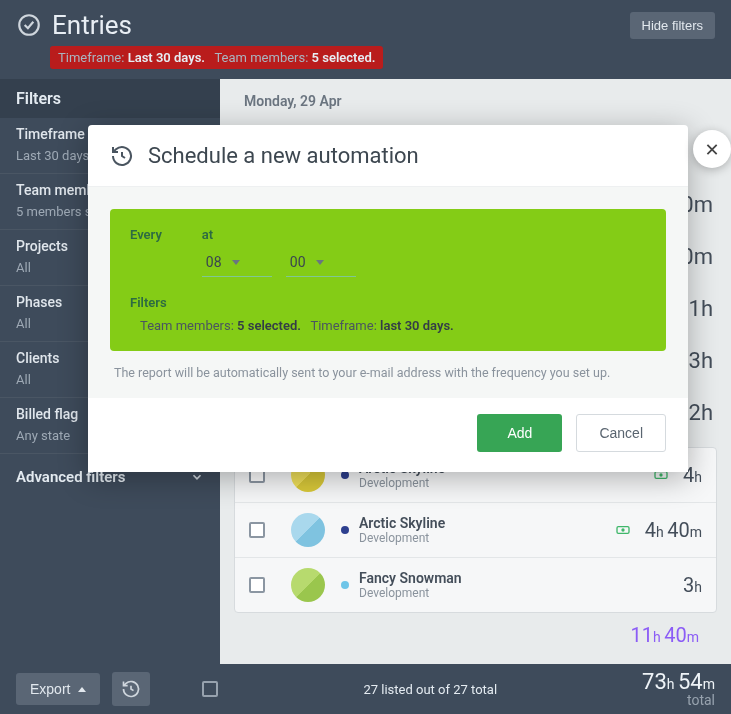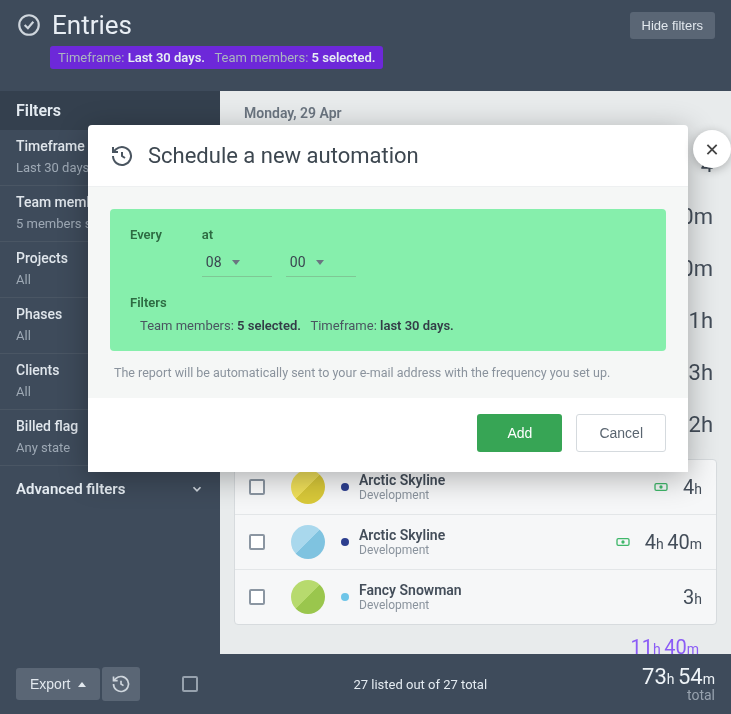--- a/index.html
+++ b/index.html
@@ -4,21 +4,21 @@
 <style>
   * { box-sizing: border-box; margin: 0; padding: 0; }
   body { font-family: -apple-system, "Segoe UI", Roboto, Arial, sans-serif; background: #3e4b5b; color: #cfd6dd; width: 731px; height: 714px; overflow: hidden; position: relative; }
   
   
   .header { background: #3e4b5b; padding: 10px 16px 6px; }
   .header-top { display: flex; align-items: center; justify-content: space-between; }
   .header-left { display: flex; align-items: center; gap: 10px; }
   .header-title { color: #e8eef4; font-size: 26px; font-weight: 400; }
   .hide-filters-btn { background: #5a6675; color: #e2e8ee; border: none; padding: 6px 12px; border-radius: 3px; font-size: 13px; }
-  .filter-summary { margin: 6px 0 16px 34px; font-size: 13px; color: #aab5c0; background:#6d28d9; border-radius:3px; padding:4px 8px; display:inline-block;}
+  .filter-summary { margin: 6px 0 4px 34px; font-size: 13px; color: #aab5c0; background:#b91c1c; border-radius:3px; padding:4px 8px; display:inline-block;}
   .filter-summary b { color: #e6edf3; font-weight:600;}
   
   
   .body-area { display: flex; height: calc(100% - 64px - 50px); }
   
   
   .sidebar { width: 220px; background: #3e4b5b; color: #c8d1da; padding: 0; }
   .filters-hd { background: #34404e; padding: 10px 16px; font-size: 16px; font-weight: 600; color: #e4ebf1; }
   .filter-group { padding: 8px 16px 10px; border-bottom: 1px solid #4a5664; }
   .filter-label { font-size: 14px; color: #e0e6ec; font-weight:500; margin-bottom: 6px; }
@@ -43,36 +43,36 @@
   .entry-proj { font-size:14px; font-weight:600; color:#444e5a; }
   .entry-sub { font-size:12px; color:#8a939d; }
   .money-icon { color:#3fb76a; font-size:16px; margin-right:4px;}
   .entry-time { font-size:20px; color:#444e5a; white-space:nowrap;}
   .entry-time .m { font-size:14px;}
   .day-total { text-align:right; padding:10px 18px 0; font-size:20px; color:#8b5cf6; }
   .side-times { position:absolute; right:18px; top:48px; font-size:22px; color:#444e5a; line-height:52px; text-align:right;}
   .side-times div { height:52px; }
 
   
-  .footer { position:absolute; bottom:0; left:0; right:0; height:60px; background:#3e4b5b; display:flex; align-items:center; padding:0 16px; gap:2px; color:#c8d1da;justify-content:space-between;}
+  .footer { position:absolute; bottom:0; left:0; right:0; height:50px; background:#3e4b5b; display:flex; align-items:center; padding:0 16px; gap:12px; color:#c8d1da;justify-content:space-between;}
   .export-btn { background:#5a6675; color:#e2e8ee; border:none; padding:8px 14px; border-radius:3px; font-size:14px; display:flex; align-items:center; gap:8px;}
   .sched-btn { background:#5a6675; width:38px; height:34px; border-radius:3px; display:flex; align-items:center; justify-content:center;}
   .footer-chk { width:16px; height:16px; border:2px solid #97a2ae; border-radius:2px; margin-left:40px;}
   .footer-mid { flex:1; text-align:center; font-size:13px; font-weight:400; color:#e4ebf1;}
   .footer-total { text-align:right; font-size:22px; color:#eef3f7; line-height:1;}
   .footer-total .sm { font-size:14px;}
   .footer-total .lbl { display:block; font-size:14px; color:#97a2ae; text-align:right;}
 
   
   .modal-backdrop { position:absolute; inset:0; background:rgba(0,0,0,0); }
   .modal { position:absolute; top:125px; left:88px; width:600px; background:#fff; border-radius:4px; box-shadow:0 6px 30px rgba(0,0,0,0.3); }
   .modal-hd { display:flex; align-items:center; gap:14px; padding:18px 22px; border-bottom:1px solid #eef0f1;}
   .modal-hd h2 { font-size:22px; font-weight:400; color:#3d4750;}
   .modal-body { background:#f5f7f6; padding:22px 22px 18px;}
-  .green-box { background:#86efac; border-radius:4px; padding:18px 20px 18px; }
+  .green-box { background:#84cc16; border-radius:4px; padding:18px 20px 18px; }
   .field-row { display:flex; gap:40px; margin-bottom:18px;}
   .field-lbl { font-size:13px; font-weight:600; color:#2d6b42; margin-bottom:8px;}
   .sel { display:inline-flex; align-items:center; gap:10px; border-bottom:1px solid #7fc795; padding:4px 4px 6px; color:#3a4550; font-size:14px; min-width:70px;}
   .sel-wide { min-width:100px;}
   .caret-dn { width:0; height:0; border-left:4px solid transparent; border-right:4px solid transparent; border-top:5px solid #6a7580;}
   .filters-sec { margin-top:8px;}
   .filters-lbl { font-size:13px; font-weight:600; color:#2d6b42; margin-bottom:8px;}
   .filters-txt { font-size:13px; color:#4a5560; padding-left:10px;}
   .filters-txt b { font-weight:600; color:#333d47;}
   .note { font-size:12.5px; color:#8a939d; margin-top:14px; padding-left:4px;}

